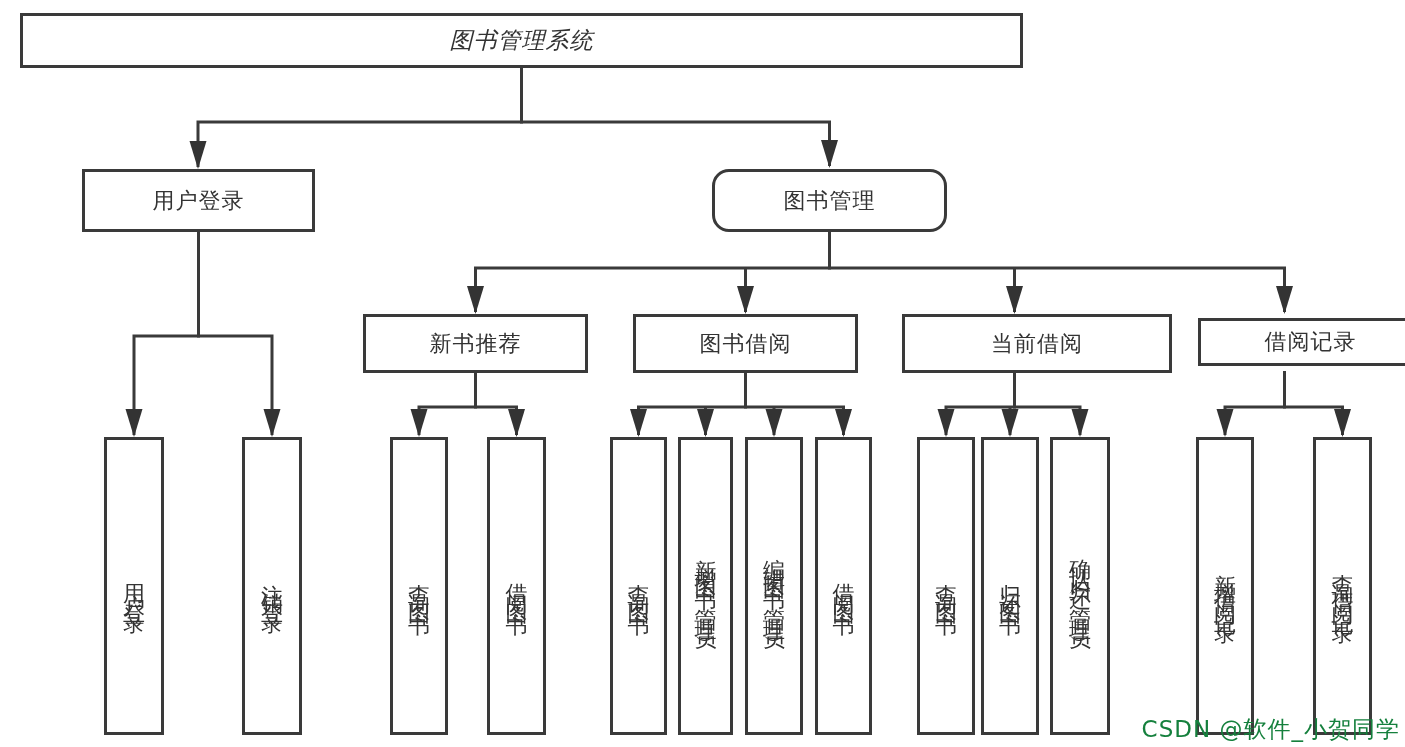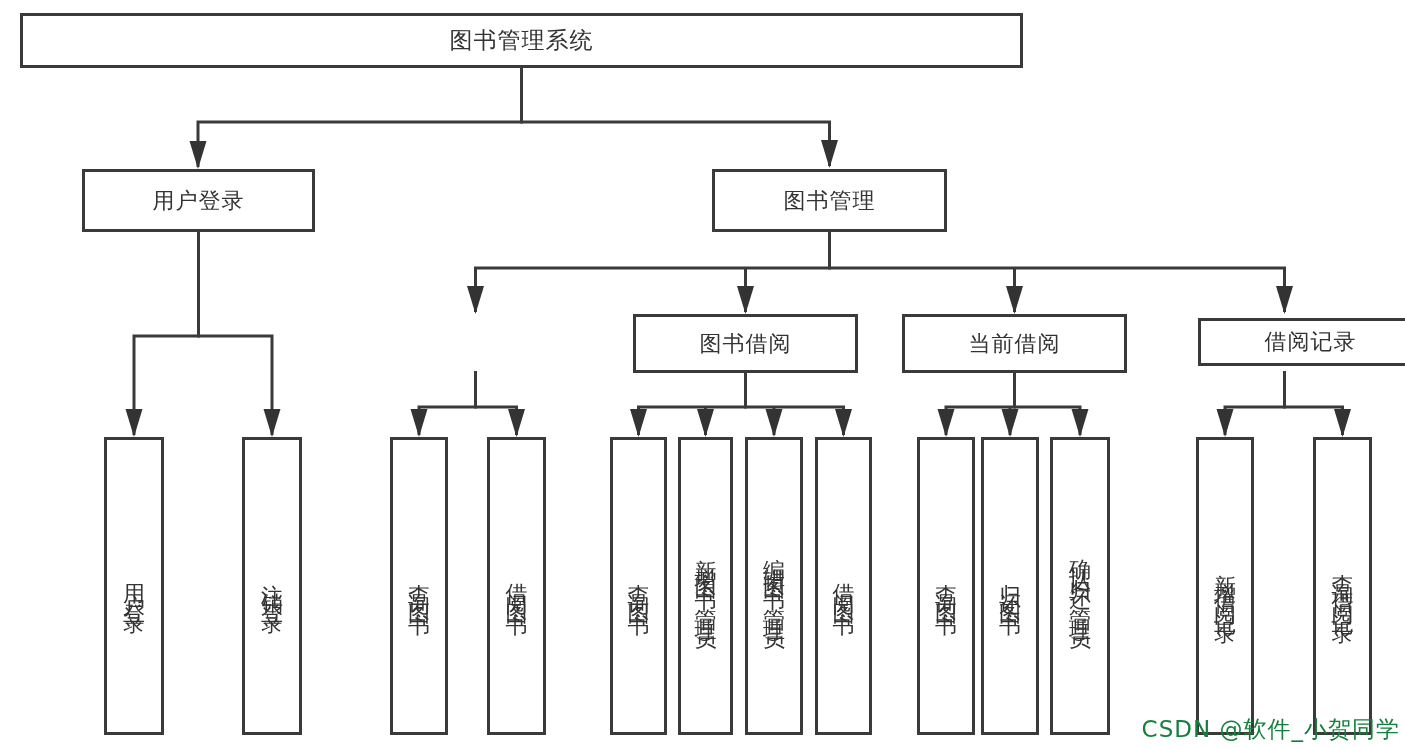--- a/index.html
+++ b/index.html
@@ -72,27 +72,28 @@
       <polygon points="774,437 765.5,409 782.5,409"></polygon>
       <polygon points="843.5,437 835,409 852,409"></polygon>
       <polygon points="946,437 937.5,409 954.5,409"></polygon>
       <polygon points="1010,437 1001.5,409 1018.5,409"></polygon>
       <polygon points="1080,437 1071.5,409 1088.5,409"></polygon>
       <polygon points="1225,437 1216.5,409 1233.5,409"></polygon>
       <polygon points="1342.5,437 1334,409 1351,409"></polygon>
     </g>
   </svg>
 
-  <div class="node" style="left:20px;top:13px;width:1003px;height:55px;font-size:23px;">图书管理系统</div>
+  <div class="node" style="left:20px;top:13px;width:1003px;height:55px;font-size:23px;font-style:italic;">图书管理系统</div>
 
   <div class="node" style="left:82px;top:169px;width:233px;height:63px;">用户登录</div>
-  <div class="node" style="left:712px;top:169px;width:235px;height:63px;">图书管理</div>
+  <div class="node" style="left:712px;top:169px;width:235px;height:63px;border-radius:17px;">图书管理</div>
 
+  <div class="node" style="left:363px;top:314px;width:225px;height:59px;">新书推荐</div>
   <div class="node" style="left:633px;top:314px;width:225px;height:59px;font-family:Liberation Mono, monospace;">图书借阅</div>
-  <div class="node" style="left:902px;top:314px;width:225px;height:59px;">当前借阅</div>
+  <div class="node" style="left:902px;top:314px;width:270px;height:59px;">当前借阅</div>
   <div class="node" style="left:1172px;top:318px;width:225px;height:48px;margin-left:26px;">借阅记录</div>
 
   <div class="node leaf" style="left:104px;top:437px;width:60px;height:298px;">用户登录</div>
   <div class="node leaf" style="left:242px;top:437px;width:60px;height:298px;">注销登录</div>
 
   <div class="node leaf" style="left:390px;top:437px;width:58px;height:298px;">查询图书</div>
   <div class="node leaf" style="left:487px;top:437px;width:59px;height:298px;">借阅图书</div>
 
   <div class="node leaf" style="left:610px;top:437px;width:57px;height:298px;">查询图书</div>
   <div class="node leaf" style="left:678px;top:437px;width:55px;height:298px;">新增图书（管理员）</div>

